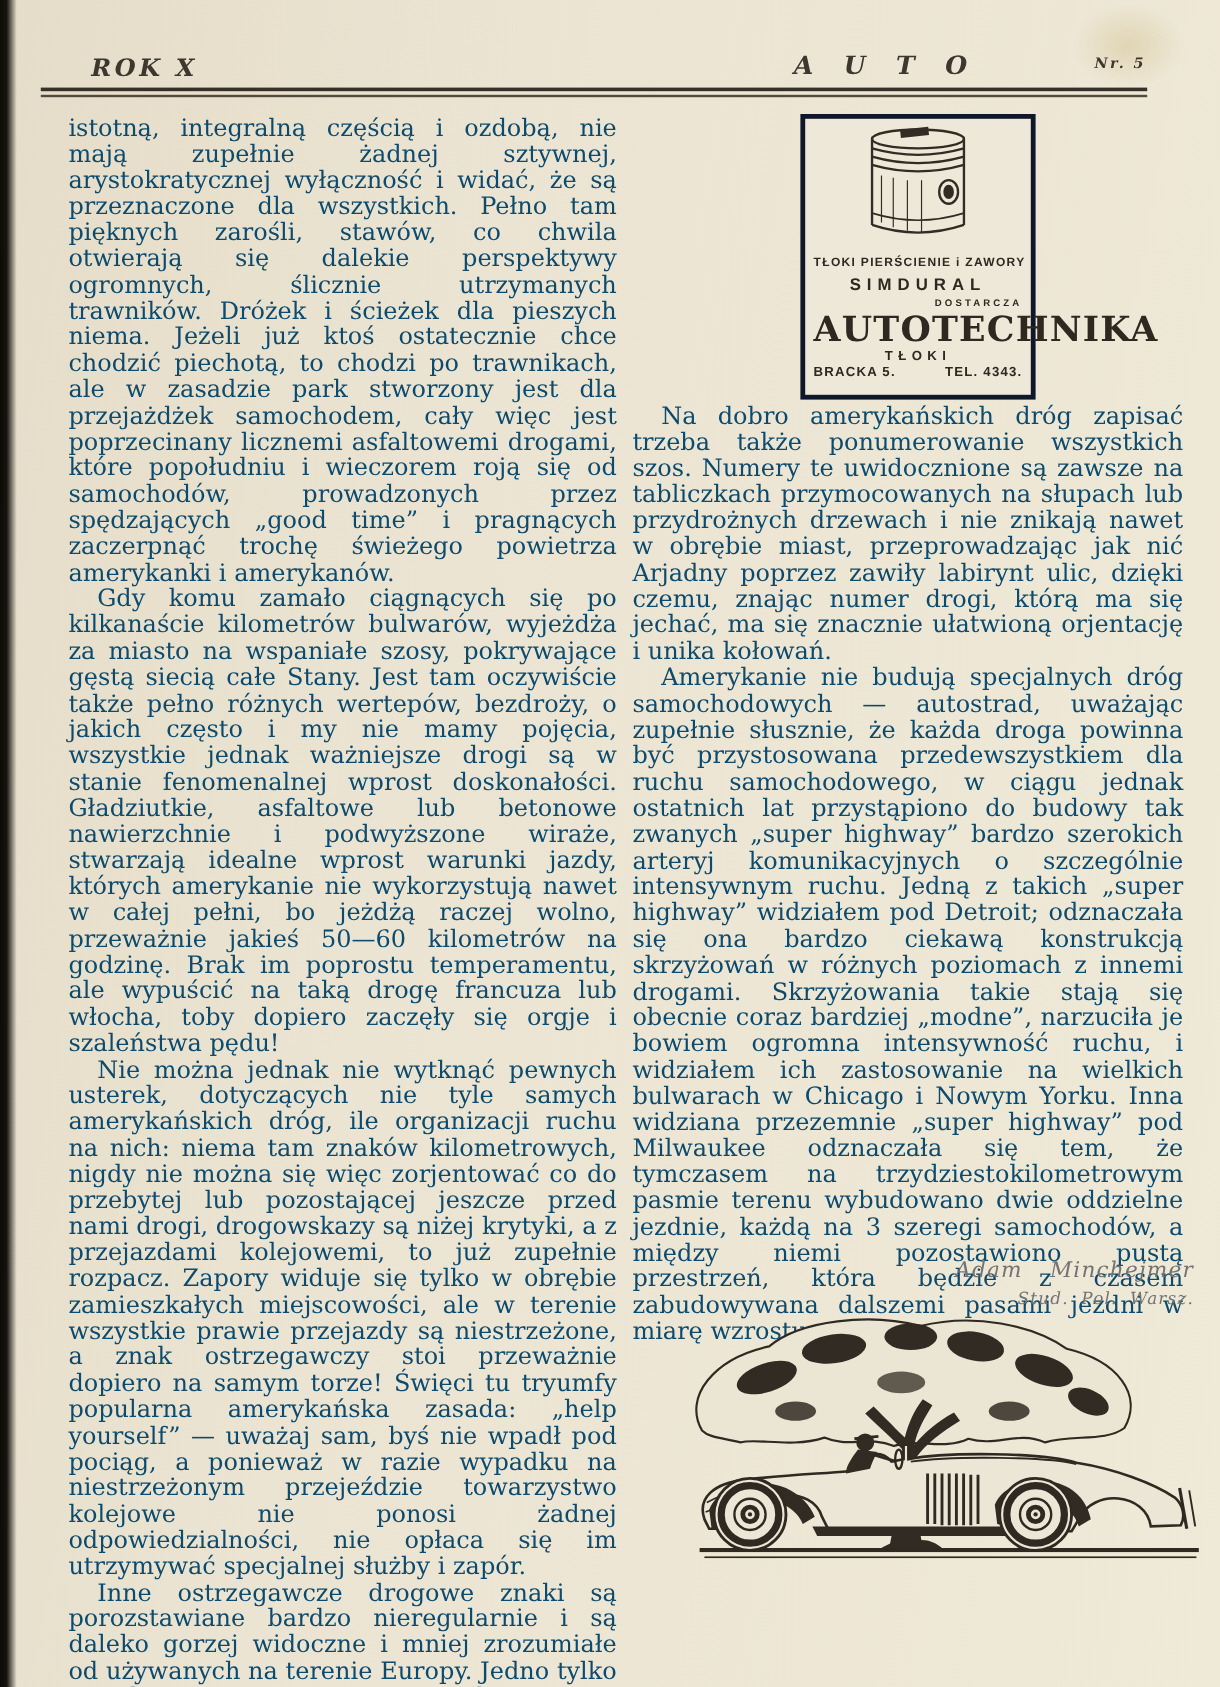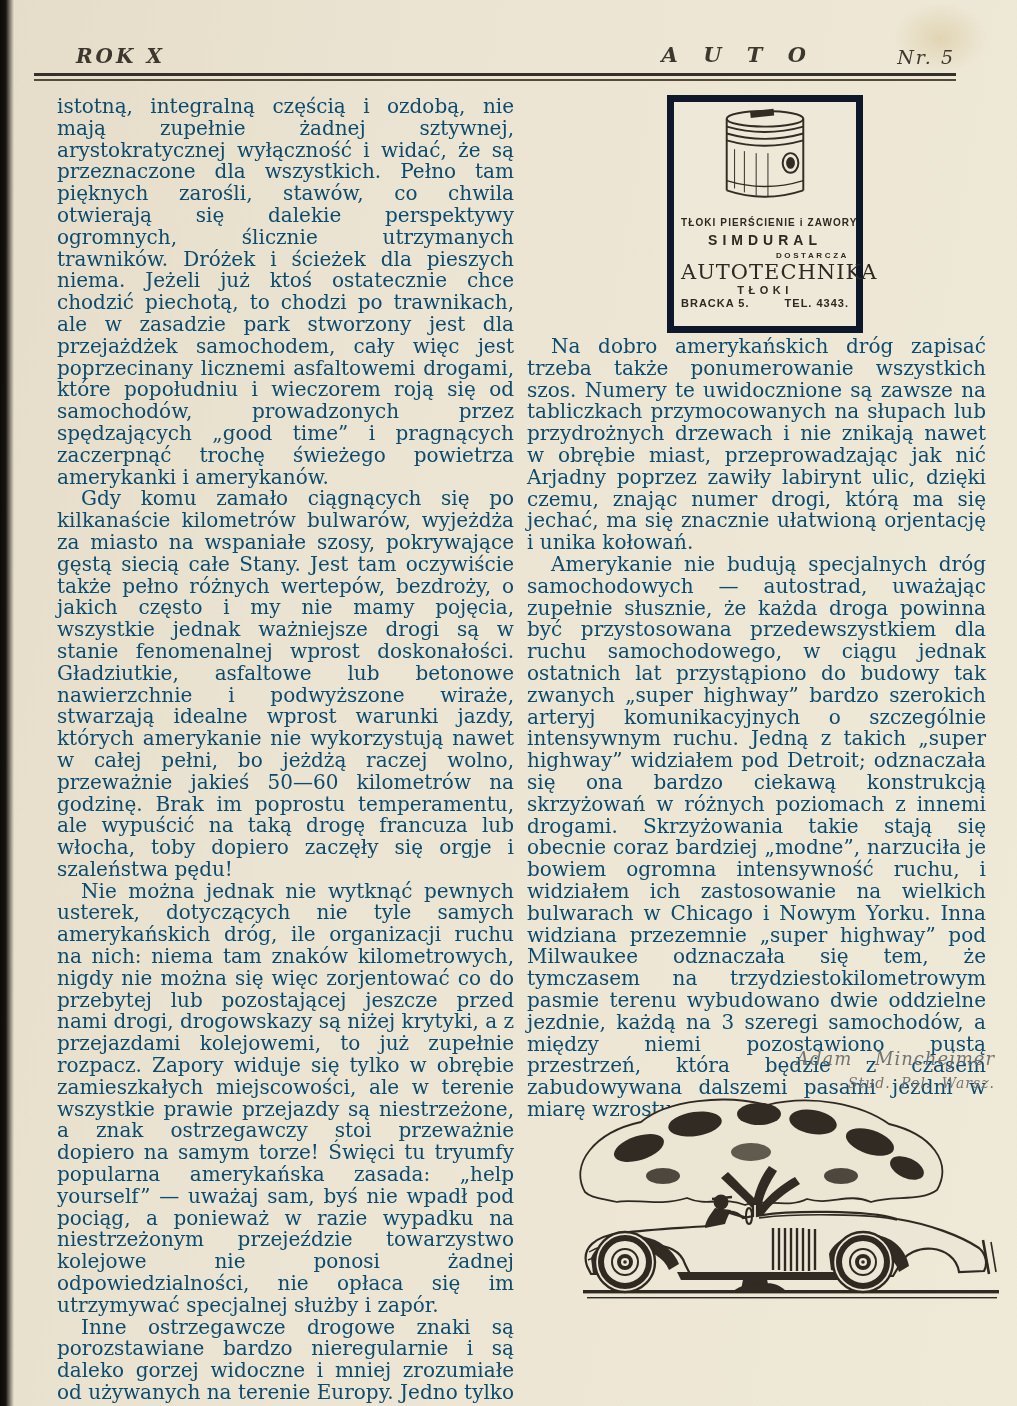--- a/index.html
+++ b/index.html
@@ -16,41 +16,41 @@
     position:absolute; left:0; top:0; width:14px; height:100%;
     background:linear-gradient(to right,#0d0b08 0%,#17130e 40%,rgba(23,19,14,0) 100%);
   }
   .paper-stain {
     position:absolute; left:893px; top:2px; width:95px; height:72px;
     background:radial-gradient(ellipse at center,rgba(198,175,110,0.33),rgba(198,175,110,0) 70%);
   }
   
   .h-left  { position:absolute; top:44px; left:76px;  font-style:italic; font-weight:bold; font-size:20px; letter-spacing:3px; }
   .h-center{ position:absolute; top:42px; left:0; width:815px; text-align:right; font-style:italic; font-weight:bold; font-size:21px; letter-spacing:9px; }
-  .h-right { position:absolute; top:46px; right:62px; font-style:italic; font-weight:normal; font-size:19px; letter-spacing:2px; }
+  .h-right { position:absolute; top:46px; right:62px; font-style:italic; font-weight:bold; font-size:12px; letter-spacing:2px; }
   .rule-a { position:absolute; top:73px; left:34px; width:922px; height:3px; background:#35302a; }
   .rule-b { position:absolute; top:79px; left:34px; width:922px; height:1.5px; background:#53493d; }
   
   .col { position:absolute; text-align:justify; font-size:20px; line-height:21.8px; color:#0c4a6e; }
   .col-left  { left:57px;  top:96px;  width:457px; }
   .col-right { left:527px; top:336px; width:459px; }
   .col p { text-indent:24px; }
   .col p.noindent { text-indent:0; }
   
   .ad {
     position:absolute; left:667px; top:95px; width:196px; height:238px;
-    background:#eee8d9; border:7px solid #0f172a;
+    background:#eee8d9; border:4px solid #0f172a;
     padding:4px 7px; text-align:center;
     font-family:"Liberation Sans", sans-serif; color:#2e2820;
   }
   .ad svg { display:block; margin:0 auto; }
   .ad-products { font-size:10px;  font-weight:bold; letter-spacing:1.1px; margin-top:3px; white-space:nowrap; }
   .ad-brand    { font-size:14px;  font-weight:bold; letter-spacing:5px;   margin-top:4px; }
   .ad-supplies { font-size:8px;   font-weight:bold; letter-spacing:2.6px; margin-top:3px;text-align:right; }
-  .ad-company  { font-size:21px;  font-weight:normal; letter-spacing:1px;   margin-top:0;
+  .ad-company  { font-size:29px;  font-weight:bold; letter-spacing:1px;   margin-top:0;
                  font-family:"DejaVu Serif", serif; }
   .ad-city     { font-size:11px;  font-weight:bold; letter-spacing:4.5px; }
   .ad-contact  { display:flex; justify-content:space-between; font-size:11px; font-weight:bold; letter-spacing:1px; margin-top:1px; }
   
   .signature { position:absolute; left:735px; top:1048px; width:260px; text-align:right; color:#737373; }
   .sig-name { font-style:italic; font-size:18px; word-spacing:16px; letter-spacing:1px; }
   .sig-role { font-size:14px; margin-top:6px; word-spacing:5px; letter-spacing:1px;font-style:italic; }
   
   .illus { position:absolute; left:555px; top:1092px; }
   

